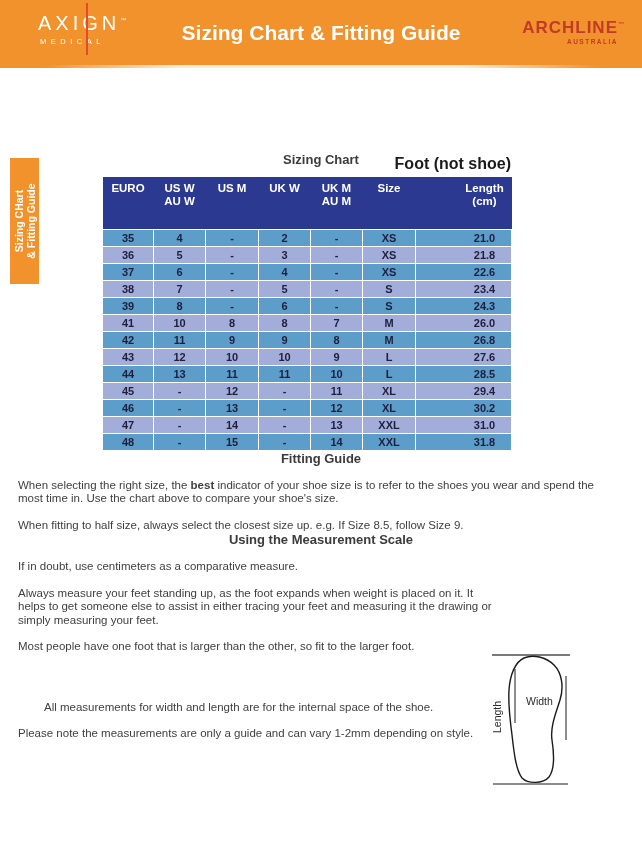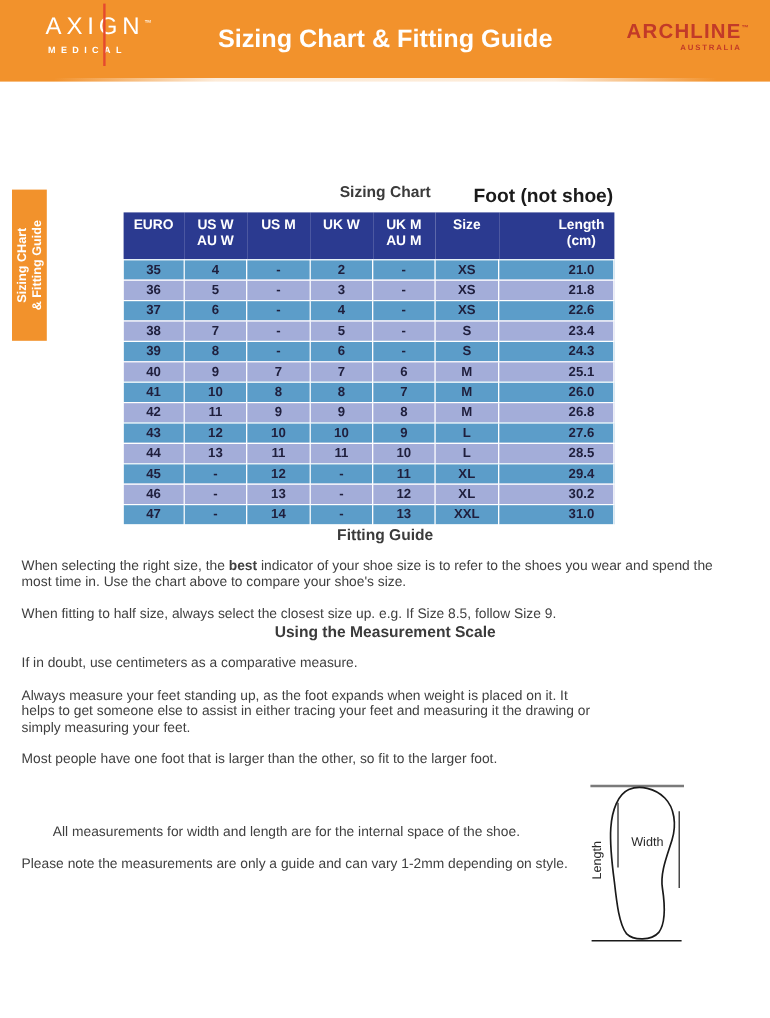--- a/index.html
+++ b/index.html
@@ -17,21 +17,21 @@
     position:relative; width:642px; height:65px; background:var(--orange);
   }
   .header-underline{
     width:642px; height:3px;
     background:linear-gradient(to right, var(--orange) 0%, var(--orange) 7%,
       rgba(242,146,44,.18) 28%, rgba(242,146,44,.18) 72%, var(--orange) 93%, var(--orange) 100%);
   }
   .axign{position:absolute; left:38px; top:9px; color:#fff;}
   .axign-word{font-size:20px; letter-spacing:4px; font-weight:400; line-height:22px;}
   .axign-word sup{font-size:6px; vertical-align:super; letter-spacing:0;}
-  .axign-sub{font-size:7.5px; font-weight:bold; letter-spacing:4.5px; margin-top:3px; padding-left:2px;}
+  .axign-sub{font-size:7.5px; font-weight:normal; letter-spacing:4.5px; margin-top:3px; padding-left:2px;}
   .axign-line{position:absolute; left:48px; top:-6px; width:2px; height:52px; background:var(--line-red);}
   .page-title{
     position:absolute; left:50%; top:50%; transform:translate(-50%,-50%);
     color:#fff; font-size:21px; font-weight:bold; white-space:nowrap;text-align:right;
   }
   .archline{position:absolute; right:18px; top:15px; color:var(--brand-red); text-align:right;}
   .arch-word{font-size:17px; font-weight:bold; letter-spacing:1px; line-height:18px;}
   .arch-word sup{font-size:6px; vertical-align:super; letter-spacing:0;}
   .arch-sub{font-size:6.5px; font-weight:bold; letter-spacing:1.5px; margin-top:1px; padding-right:6px;}
   
@@ -54,21 +54,21 @@
     position:absolute; top:155px; right:131px;
     font-size:16px; font-weight:bold; color:#1a1a1a;
   }
   table.sizing{
     border-collapse:collapse; table-layout:fixed;
     width:409px; margin:10px 0 0 102px;
     font-size:11px; font-weight:bold;
   }
   table.sizing th{
     background:var(--navy); color:#fff; font-size:11.5px; line-height:13px;
-    vertical-align:top; padding-top:5px; height:39px; text-align:center; font-weight:bold;
+    vertical-align:top; padding-top:5px; height:52px; text-align:center; font-weight:bold;
   }
   table.sizing td{
     height:17px; text-align:center; border:1px solid #fff;
     color:var(--table-text);
   }
   table.sizing tbody tr:nth-child(odd) td{background:var(--row-blue);}
   table.sizing tbody tr:nth-child(even) td{background:var(--row-lav);}
   table.sizing th:last-child, table.sizing td:last-child{padding-left:42px;}
   
   .section-heading{
@@ -195,29 +195,20 @@
       <tr>
         <td>39</td>
         <td>8</td>
         <td>-</td>
         <td>6</td>
         <td>-</td>
         <td>S</td>
         <td>24.3</td>
       </tr>
       <tr>
-        <td>40</td>
-        <td>9</td>
-        <td>7</td>
-        <td>7</td>
-        <td>6</td>
-        <td>M</td>
-        <td>25.1</td>
-      </tr>
-      <tr>
         <td>41</td>
         <td>10</td>
         <td>8</td>
         <td>8</td>
         <td>7</td>
         <td>M</td>
         <td>26.0</td>
       </tr>
       <tr>
         <td>42</td>
@@ -266,20 +257,29 @@
       </tr>
       <tr>
         <td>47</td>
         <td>-</td>
         <td>14</td>
         <td>-</td>
         <td>13</td>
         <td>XXL</td>
         <td>31.0</td>
       </tr>
+      <tr>
+        <td>48</td>
+        <td>-</td>
+        <td>15</td>
+        <td>-</td>
+        <td>14</td>
+        <td>XXL</td>
+        <td>31.8</td>
+      </tr>
     </tbody>
 </table>
 
 <div class="section-heading h-fitting">Fitting Guide</div>
 <p class="body"><span>When selecting the right size, the </span><b>best</b><span> indicator of your shoe size is to refer to the shoes you wear and spend the most time in. Use the chart above to compare your shoe's size.</span></p>
 <p class="body">When fitting to half size, always select the closest size up. e.g. If Size 8.5, follow Size 9.</p>
 
 <div class="section-heading h-using">Using the Measurement Scale</div>
 <p class="body">If in doubt, use centimeters as a comparative measure.</p>
 <p class="body p-measure-standing">Always measure your feet standing up, as the foot expands when weight is placed on it. It helps to get someone else to assist in either tracing your feet and measuring it the drawing or simply measuring your feet.</p>

